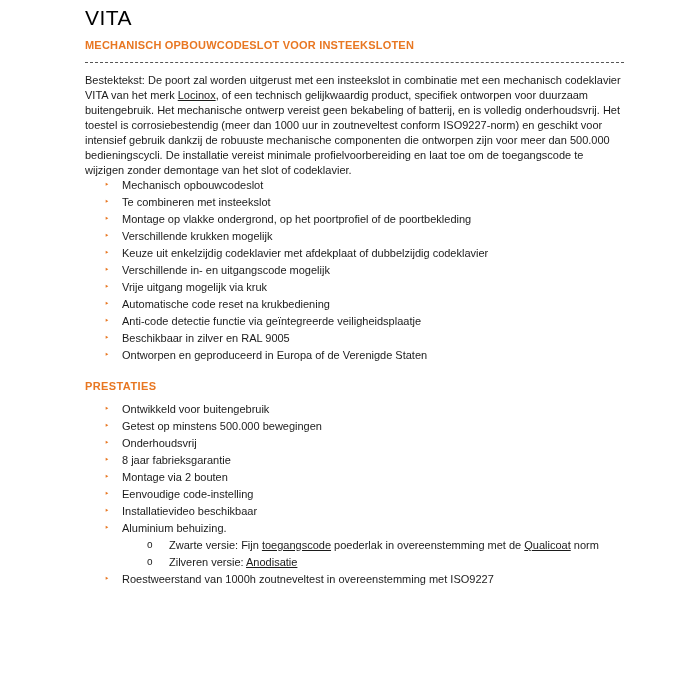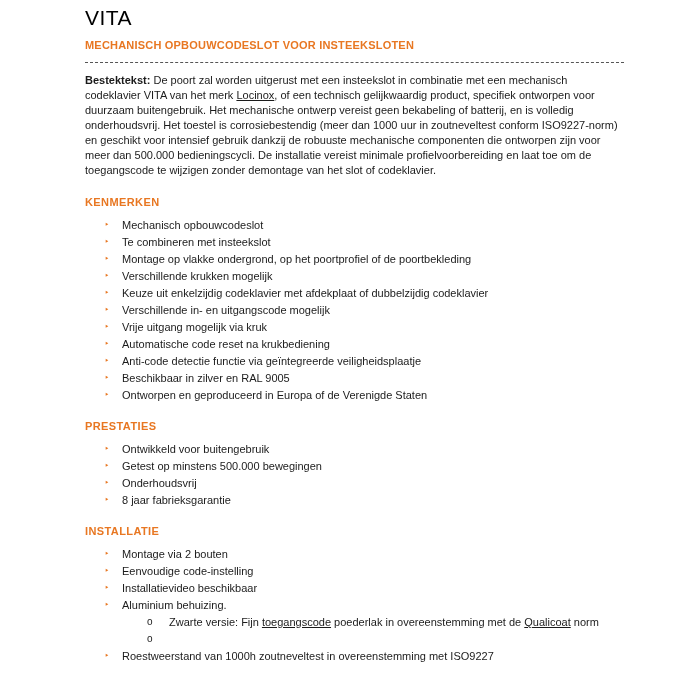--- a/index.html
+++ b/index.html
@@ -33,21 +33,21 @@
     border:none;
     border-top:1px dashed #555;
     margin:0 0 10px 0;
   }
   .intro{
     font-size:11px;
     line-height:15px;
     margin:0;
     text-align:left;
   }
-  .b{font-weight:700;}
+  .b{font-weight:400;}
   .u{
     text-decoration:underline;
     color:inherit;
     cursor:pointer;
   }
   .section-heading{
     color:#e87722;
     font-weight:700;
     font-size:11px;
     letter-spacing:0.4px;
@@ -80,21 +80,20 @@
 </style>
 </head>
 <body>
 
 <div class="page">
   <h1 class="doc-title">VITA</h1>
   <h2 class="doc-subtitle">MECHANISCH OPBOUWCODESLOT VOOR INSTEEKSLOTEN</h2>
   <hr class="divider">
   <p class="intro"><span class="b">Bestektekst:</span><span> De poort zal worden uitgerust met een insteekslot in combinatie met een mechanisch codeklavier VITA van het merk </span><a class="u">Locinox</a><span>, of een technisch gelijkwaardig product, specifiek ontworpen voor duurzaam buitengebruik. Het mechanische ontwerp vereist geen bekabeling of batterij, en is volledig onderhoudsvrij. Het toestel is corrosiebestendig (meer dan 1000 uur in zoutneveltest conform ISO9227-norm) en geschikt voor intensief gebruik dankzij de robuuste mechanische componenten die ontworpen zijn voor meer dan 500.000 bedieningscycli. De installatie vereist minimale profielvoorbereiding en laat toe om de toegangscode te wijzigen zonder demontage van het slot of codeklavier.</span></p>
   <div>
-      <div class="section-heading">KENMERKEN</div>
       <div class="list">
         <div class="item level1">
           <span class="bullet">‣</span>
           <span class="item-text"><span>Mechanisch opbouwcodeslot</span></span>
         </div>
         <div class="item level1">
           <span class="bullet">‣</span>
           <span class="item-text"><span>Te combineren met insteekslot</span></span>
         </div>
         <div class="item level1">
@@ -146,21 +145,20 @@
         </div>
         <div class="item level1">
           <span class="bullet">‣</span>
           <span class="item-text"><span>Onderhoudsvrij</span></span>
         </div>
         <div class="item level1">
           <span class="bullet">‣</span>
           <span class="item-text"><span>8 jaar fabrieksgarantie</span></span>
         </div>
       </div>
-      <div class="section-heading">INSTALLATIE</div>
       <div class="list">
         <div class="item level1">
           <span class="bullet">‣</span>
           <span class="item-text"><span>Montage via 2 bouten</span></span>
         </div>
         <div class="item level1">
           <span class="bullet">‣</span>
           <span class="item-text"><span>Eenvoudige code-instelling</span></span>
         </div>
         <div class="item level1">
@@ -172,20 +170,21 @@
         <div class="item level1">
           <span class="bullet">‣</span>
           <span class="item-text"><span>Aluminium behuizing.</span></span>
         </div>
         <div class="item level2">
           <span class="bullet">o</span>
           <span class="item-text"><span>Zwarte versie: Fijn </span><a class="u">toegangscode</a><span> poederlak in overeenstemming met de </span><a class="u">Qualicoat</a><span> norm</span></span>
         </div>
         <div class="item level2">
           <span class="bullet">o</span>
+          <span class="item-text"><span>Zilveren versie: </span><a class="u">Anodisatie</a></span>
         </div>
         <div class="item level1">
           <span class="bullet">‣</span>
           <span class="item-text"><span>Roestweerstand van 1000h zoutneveltest in overeenstemming met ISO9227</span></span>
         </div>
       </div>
     </div>
 </div>
 
 </body></html>

